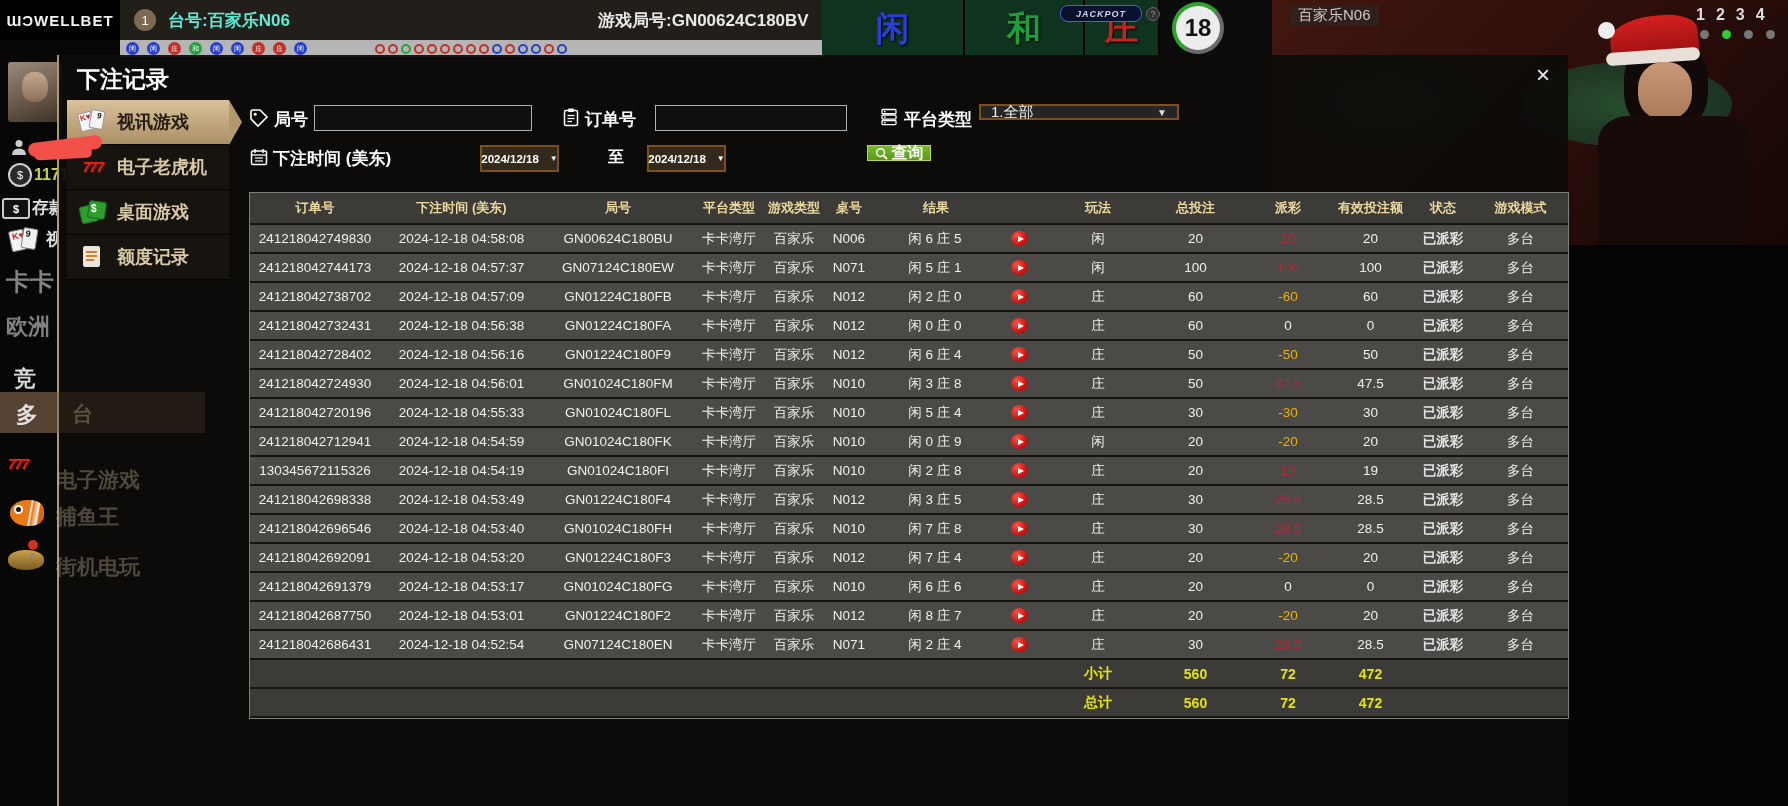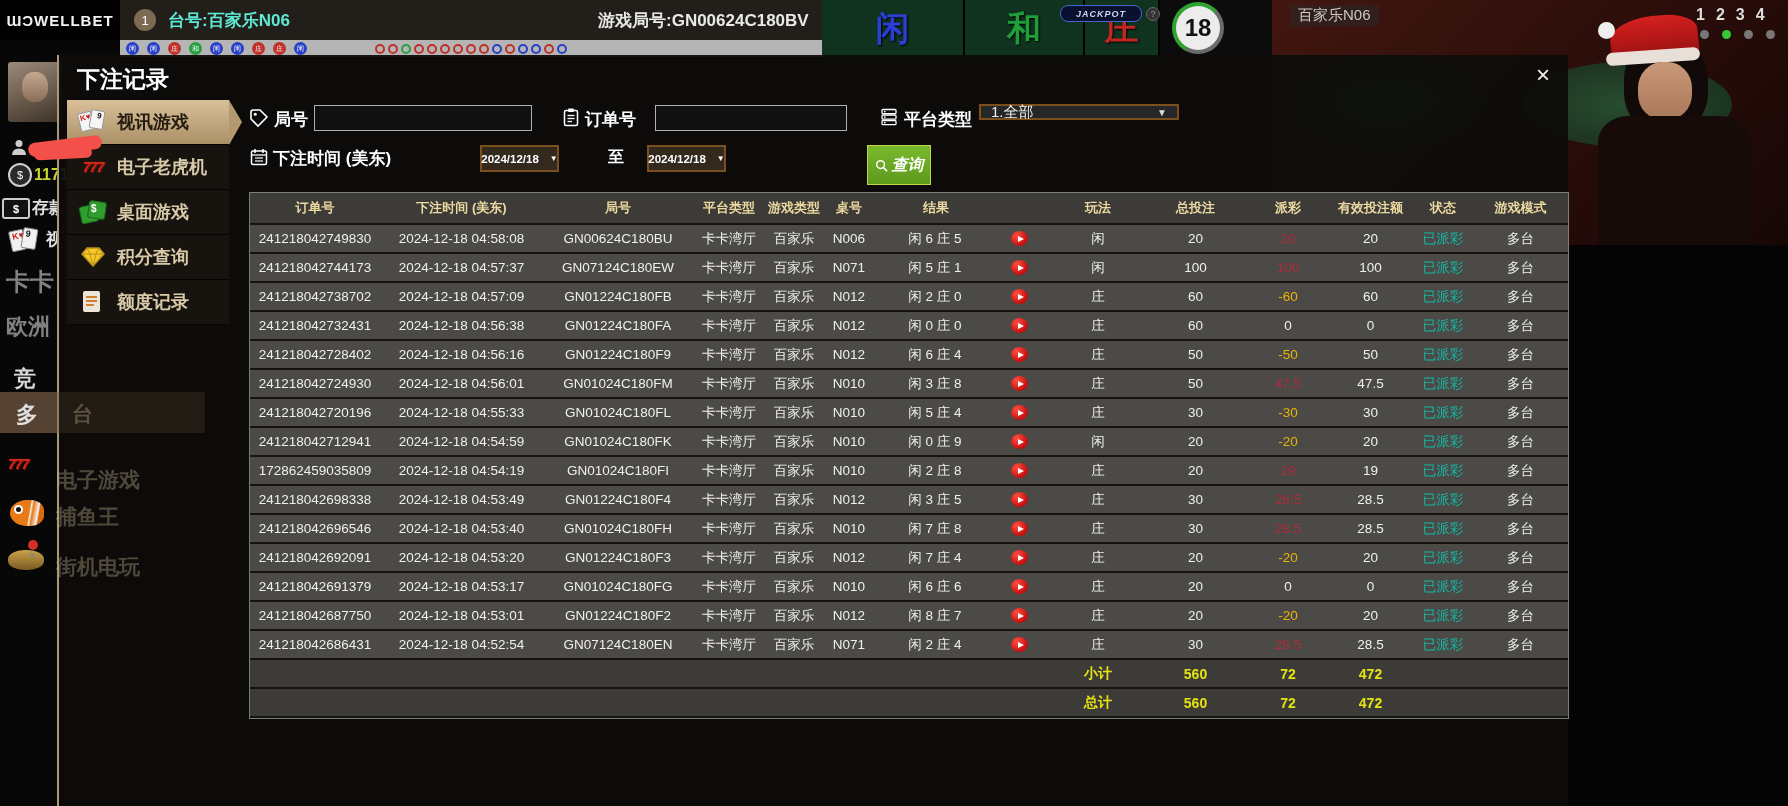--- a/index.html
+++ b/index.html
@@ -126,41 +126,41 @@
   .content-label{font-size:17px;font-weight:bold;color:#fff;white-space:nowrap;}
   .f-input{position:absolute;height:26px;background:#101010;border:1px solid #b0b0b0;color:#eee;
       font-size:14px;padding:0 6px;box-sizing:border-box;outline:none;}
   .f-select{position:absolute;height:16px;background:#262626;border:2px solid #7c4f1f;color:#eee;
       font-size:15px;display:flex;align-items:center;padding:0 10px;box-sizing:border-box;cursor:pointer;}
   .f-select .caret{margin-left:auto;font-size:10px;color:#ddd;}
   .datebox{position:absolute;width:79px;height:27px;background:#33291c;border:2px solid #7c4f1f;
       display:flex;align-items:center;justify-content:center;gap:11px;color:#fff;font-size:11.5px;
       font-weight:bold;box-sizing:border-box;cursor:pointer;}
   .datebox .caret{font-size:8px;}
-  .querybtn{position:absolute;width:64px;height:40px;background:linear-gradient(#79b92c,#5c991c);
+  .querybtn{position:absolute;width:64px;height:16px;background:linear-gradient(#79b92c,#5c991c);
       border:1px solid #c3d24b;display:flex;align-items:center;justify-content:center;gap:4px;
-      color:#fff;font-size:16px;font-weight:bold;box-sizing:border-box;cursor:pointer;font-style:italic;}
+      color:#fff;font-size:16px;font-weight:bold;box-sizing:border-box;cursor:pointer;}
 
   
   .btable{position:absolute;left:190px;top:137px;width:1318px;border:1px solid #7d7d7d;box-sizing:content-box;}
   .trow,.thead{display:grid;grid-template-columns:130px 163px 150px 72px 58px 52px 178px 90px 105px 80px 85px 60px 95px;}
   .thead{height:30px;background:#3c3b38;border-bottom:2px solid #141310;}
   .th{display:flex;align-items:center;justify-content:center;font-size:13px;font-weight:bold;color:#ecd9a0;}
   .th.shift{justify-content:flex-start;padding-left:48px;box-sizing:border-box;}
   .trow{height:27px;background:#4b4a47;border-bottom:2px solid #15140f;}
   .td{display:flex;align-items:center;justify-content:center;font-size:13.5px;color:#f0efec;white-space:nowrap;}
   .td.result{position:relative;justify-content:flex-start;}
   .res-text{position:absolute;left:0;width:120px;text-align:center;}
   .playbtn{position:absolute;left:136px;top:6px;width:17px;height:15px;border-radius:50%;cursor:pointer;
       background:radial-gradient(circle at 35% 30%,#ff5040,#c40d0d 70%);display:flex;align-items:center;justify-content:center;}
   .playbtn:after{content:"";width:0;height:0;border-left:6px solid #fff;border-top:3.5px solid transparent;
       border-bottom:3.5px solid transparent;margin-left:2px;}
   .pay-win{color:#b02a3a;}
   .pay-loss{color:#eab308;}
-  .st-paid{color:#14b8a6;font-weight:normal;}
+  .st-paid{color:#e5e5e5;font-weight:bold;}
   .trow.sum{background:#3c3b38;}
   .trow.sum .td{color:#e6e312;font-weight:bold;font-size:14px;}
 
   svg.ic{display:block;}
 </style>
 </head>
 <body>
 
 <div class="page">
 
@@ -289,30 +289,20 @@
         <div class="menu-item">
           <span class="micon">
             <i class="tg1"></i>
             <i class="tg2"></i>
             <b class="tgd">$</b>
           </span>
           <span>桌面游戏</span>
         </div>
         <div class="menu-item">
           <span class="micon">
-            <svg width="24" height="20" viewBox="0 0 24 20">
-              <polygon points="6,1 18,1 23,7 12,19 1,7" fill="#f7c826" stroke="#b8921a" stroke-width="1.5"></polygon>
-              <polyline points="1,7 23,7" stroke="#b8921a" stroke-width="1"></polyline>
-              <polyline points="6,1 9,7 12,19 15,7 18,1" fill="none" stroke="#b8921a" stroke-width="1"></polyline>
-            </svg>
-          </span>
-          <span>积分查询</span>
-        </div>
-        <div class="menu-item">
-          <span class="micon">
             <span class="docic">
               <i></i>
               <i></i>
               <i></i>
             </span>
           </span>
           <span>额度记录</span>
         </div>
       </div>
 
@@ -528,21 +518,21 @@
               <span class="playbtn"></span>
             </div>
             <div class="td">闲</div>
             <div class="td">20</div>
             <div class="td pay-loss">-20</div>
             <div class="td">20</div>
             <div class="td st-paid">已派彩</div>
             <div class="td">多台</div>
           </div>
           <div class="trow">
-            <div class="td">172862459035809</div>
+            <div class="td">130345672115326</div>
             <div class="td">2024-12-18 04:54:19</div>
             <div class="td">GN01024C180FI</div>
             <div class="td">卡卡湾厅</div>
             <div class="td">百家乐</div>
             <div class="td">N010</div>
             <div class="td result">
               <span class="res-text">闲 2 庄 8</span>
               <span class="playbtn"></span>
             </div>
             <div class="td">庄</div>

